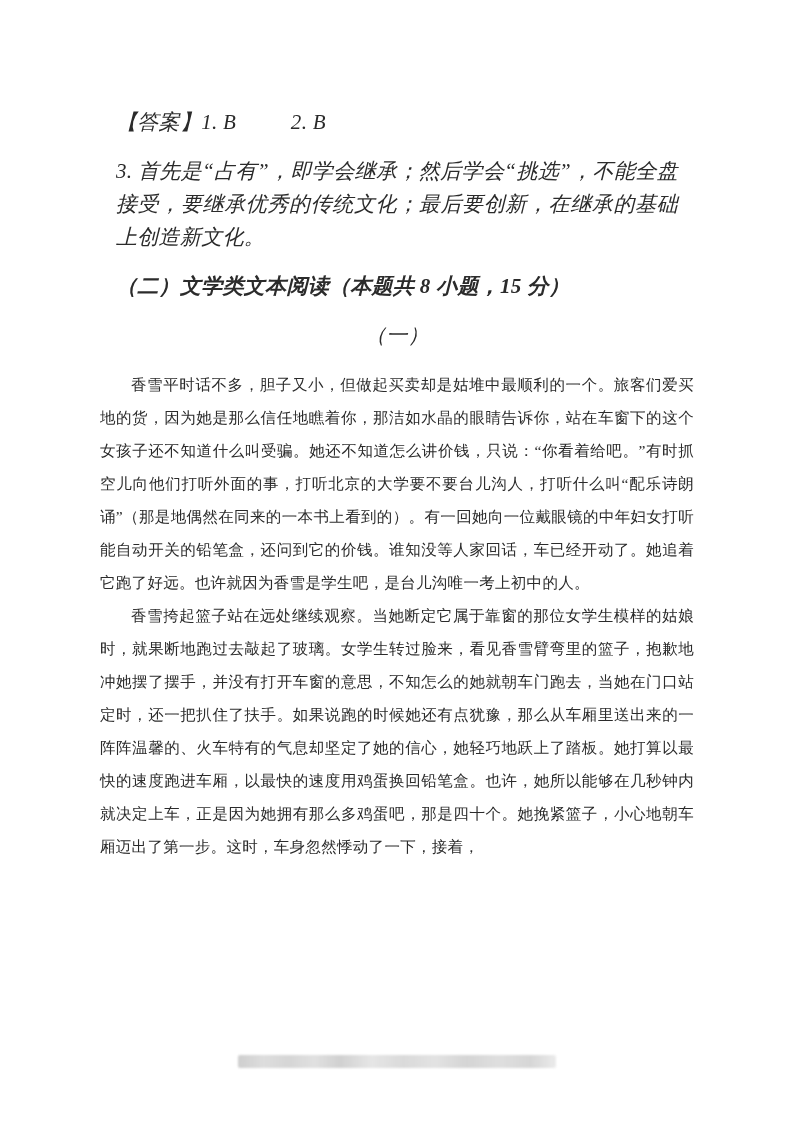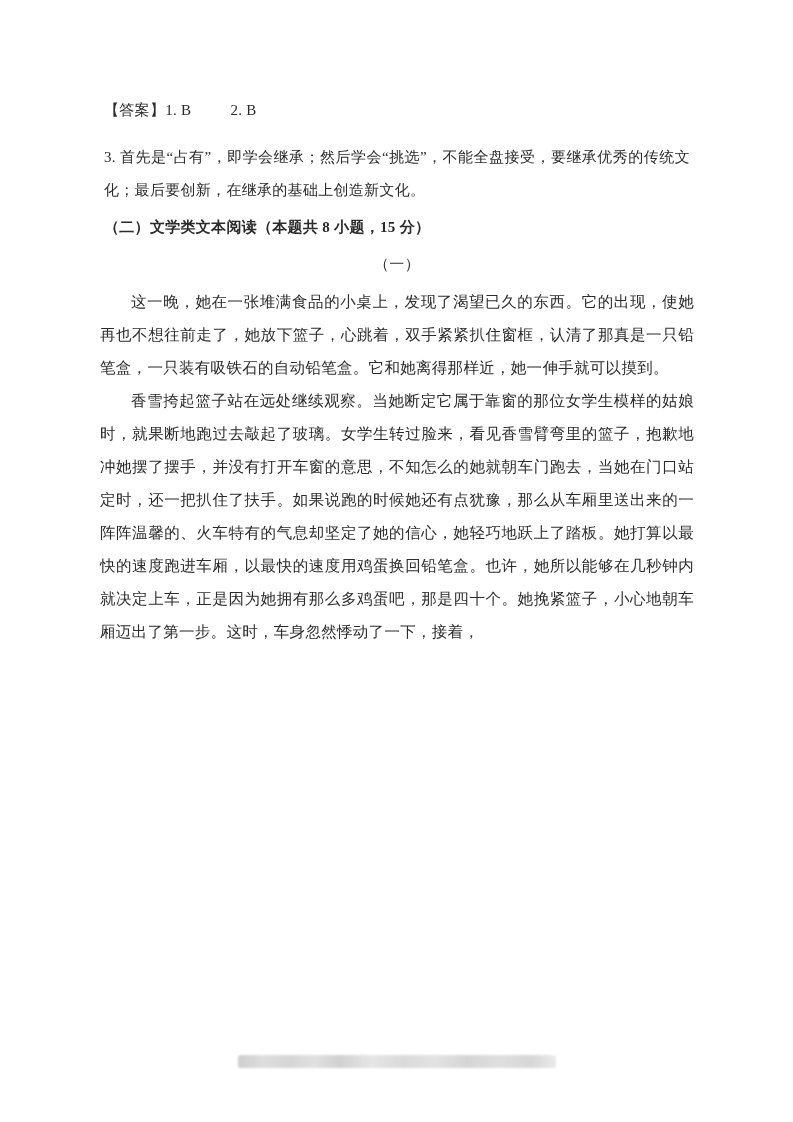--- a/index.html
+++ b/index.html
@@ -15,24 +15,25 @@
     font-family: "Liberation Serif", "DejaVu Serif", serif;
     color: #2b2b2b;
   }
   .page {
     position: absolute;
     left: 100px;
     top: 90px;
     width: 594px;
   }
   .line {
-    margin: 4px;
-    font-size: 15px;
+    margin: 16px;
+    font-size: 21px;
     line-height: 33px;
     letter-spacing: 0.3px;
+    font-style: italic;
   }
   .answer-line { margin-bottom: 14px; }
   .answer-gap { margin-left: 2.6em; }
   .justify { text-align: justify; }
   .bold { font-weight: bold; }
   .center { text-align: center; }
   .para {
     margin: 0;
     font-size: 15.5px;
     line-height: 33px;
@@ -67,19 +68,19 @@
   <p class="line justify">3. 首先是“占有”，即学会继承；然后学会“挑选”，不能全盘接受，要继承优秀的传统文化；最后要创新，在继承的基础上创造新文化。</p>
 
   <p class="line bold">（二）文学类文本阅读（本题共 8 小题，15 分）</p>
 
 
   <p class="line center">（一）</p>
 
 
 
   <div>
-      <p class="para">这一晚，她在一张堆满食品的小桌上，发现了渴望已久的东西。它的出现，使她再也不想往前走了，她放下篮子，心跳着，双手紧紧扒住窗框，认清了那真是一只铅笔盒，一只装有吸铁石的自动铅笔盒。它和她离得那样近，她一伸手就可以摸到。</p>
+      <p class="para">香雪平时话不多，胆子又小，但做起买卖却是姑堆中最顺利的一个。旅客们爱买地的货，因为她是那么信任地瞧着你，那洁如水晶的眼睛告诉你，站在车窗下的这个女孩子还不知道什么叫受骗。她还不知道怎么讲价钱，只说：“你看着给吧。”有时抓空儿向他们打听外面的事，打听北京的大学要不要台儿沟人，打听什么叫“配乐诗朗诵”（那是地偶然在同来的一本书上看到的）。有一回她向一位戴眼镜的中年妇女打听能自动开关的铅笔盒，还问到它的价钱。谁知没等人家回话，车已经开动了。她追着它跑了好远。也许就因为香雪是学生吧，是台儿沟唯一考上初中的人。</p>
       <p class="para">香雪挎起篮子站在远处继续观察。当她断定它属于靠窗的那位女学生模样的姑娘时，就果断地跑过去敲起了玻璃。女学生转过脸来，看见香雪臂弯里的篮子，抱歉地冲她摆了摆手，并没有打开车窗的意思，不知怎么的她就朝车门跑去，当她在门口站定时，还一把扒住了扶手。如果说跑的时候她还有点犹豫，那么从车厢里送出来的一阵阵温馨的、火车特有的气息却坚定了她的信心，她轻巧地跃上了踏板。她打算以最快的速度跑进车厢，以最快的速度用鸡蛋换回铅笔盒。也许，她所以能够在几秒钟内就决定上车，正是因为她拥有那么多鸡蛋吧，那是四十个。她挽紧篮子，小心地朝车厢迈出了第一步。这时，车身忽然悸动了一下，接着，</p>
     </div>
 
 </div>
 
 <div class="watermark"></div>
 
 </body></html>

